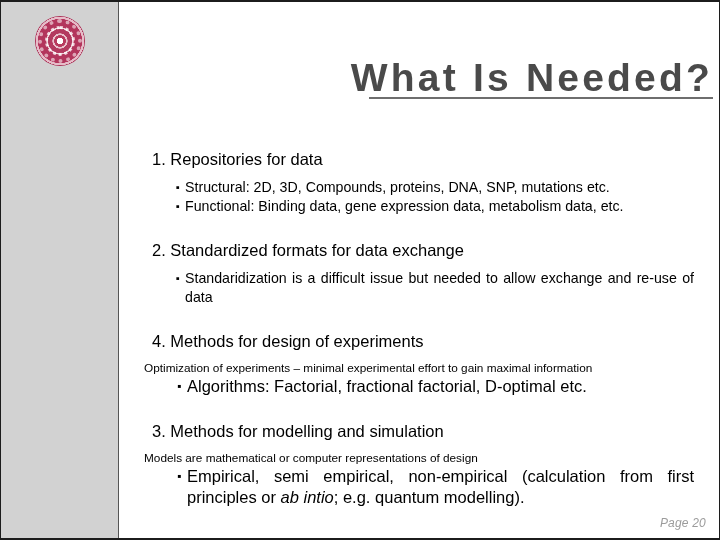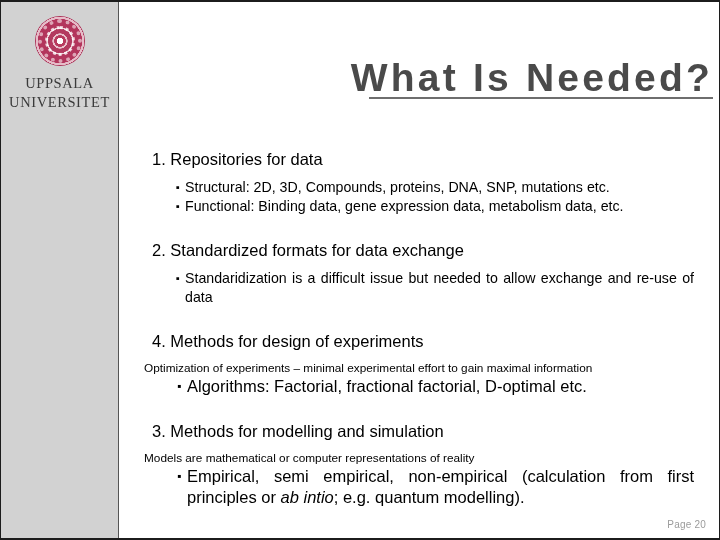--- a/index.html
+++ b/index.html
@@ -161,38 +161,35 @@
     text-align: justify;
     text-justify: inter-word;
   }
   .bullet .ital { font-style: italic; }
 
   
   #page-number {
     position: absolute;
     right: 13px;
     bottom: 8px;
-    font-size: 10px;
+    font-size: 12px;
+    font-style: italic;
     color: #9b9b9b;
     letter-spacing: 0.2px;
   }
 </style>
 </head>
 <body>
 
 <div id="slide">
 
   <div id="sidebar">
     <div id="seal-wrap">
       <span class="seal"></span>
     </div>
-    <div id="wordmark">
-      <div>UPPSALA</div>
-      <div>UNIVERSITET</div>
-    </div>
   </div>
 
   <div id="title">What Is Needed?</div>
   <div id="title-rule"></div>
 
   <div id="content">
 
     <div class="block">
       <p class="heading">1. Repositories for data</p>
       <p class="bullet">
@@ -223,21 +220,21 @@
       <p class="bullet big">
         <span class="marker">▪</span>
         <span>Algorithms: Factorial, fractional factorial, D-optimal etc.</span>
       </p>
     </div>
 
     <div class="gap-3"></div>
 
     <div class="block">
       <p class="heading">3. Methods for modelling and simulation</p>
-      <p class="note">Models are mathematical or computer representations of reality</p>
+      <p class="note">Models are mathematical or computer representations of design</p>
       <p class="bullet big justify">
         <span class="marker">▪</span><span>Empirical, semi empirical, non-empirical (calculation from first principles or </span><span class="ital">ab intio</span><span>; e.g. quantum modelling).</span>
       </p>
     </div>
 
   </div>
 
   <div id="page-number">Page 20</div>
 
 </div>

